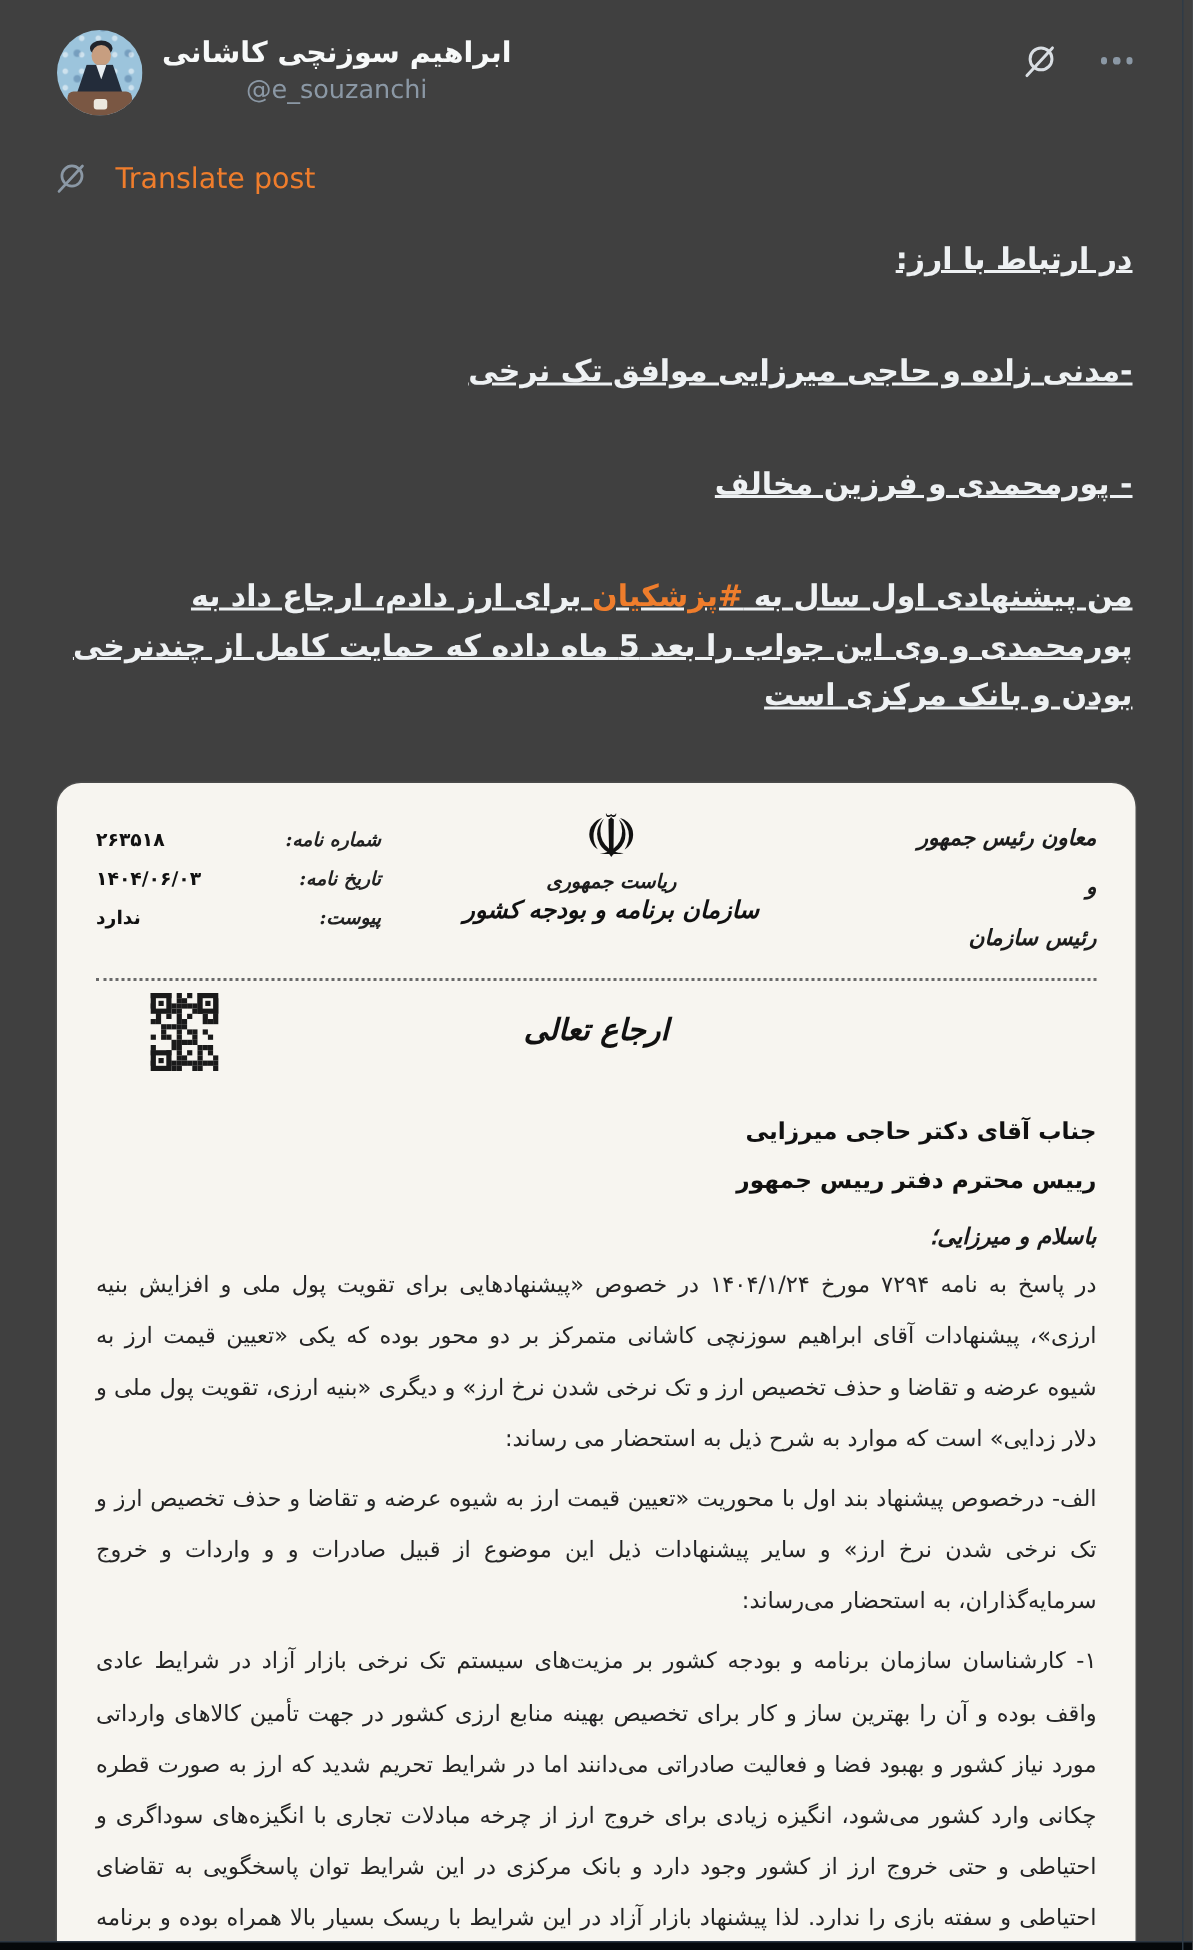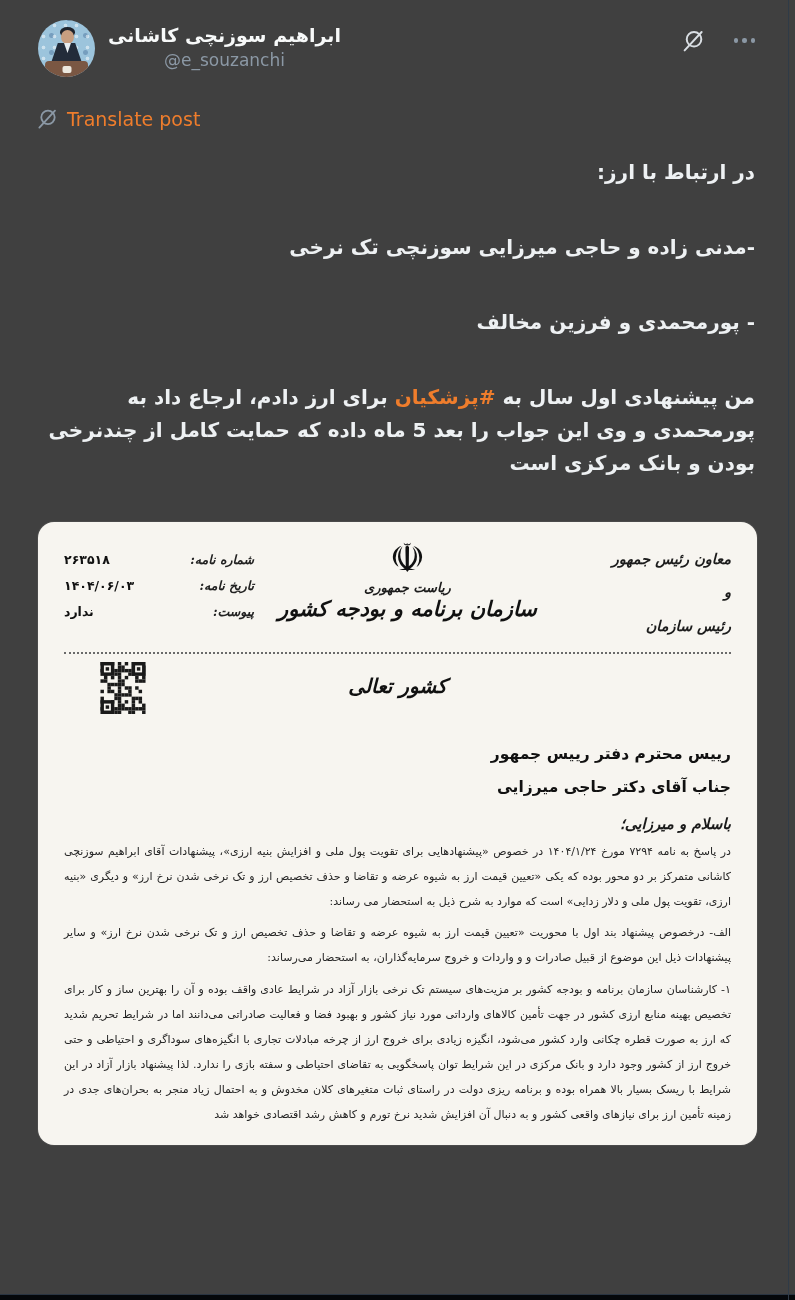--- a/index.html
+++ b/index.html
@@ -50,32 +50,32 @@
 
   .header-actions{ margin-left:auto; display:flex; align-items:center; gap:28px; padding-top:8px; }
   .icon-btn{ background:none; border:none; cursor:pointer; display:flex; align-items:center; }
   .grok-btn{ color:#d9dee3; }
   .more-btn{ color:#8b98a5; }
   .dots{ display:flex; gap:4px; }
   .dots i{ width:4.5px; height:4.5px; border-radius:50%; background:currentColor; display:block; }
 
   
   .translate-row{
-    display:flex; align-items:center; gap:8px;
+    display:flex; align-items:center; gap:18px;
     padding:0 40px 0 36px; margin-top:30px;
     cursor:pointer;
   }
   .translate-row .grok-glyph{ color:#8b98a5; }
   .translate-label{ color:#ef7d2c; font-size:19px; font-weight:500; }
 
   
   .tweet-body{
     direction:rtl; text-align:right;
     padding:0 40px 0 38px; margin-top:26px;
-    color:#eef1f3; font-size:20px; font-weight:700; line-height:1.65;
+    color:#eef1f3; font-size:20px; font-weight:700; line-height:1.65;text-decoration:underline;
   }
   .tweet-body p{ margin-bottom:42px; }
   .tweet-body p.ps{ margin-bottom:24px; }
   .hashtag{ color:#ef7d2c; text-decoration:none; cursor:pointer; }
 
   
   .doc-card{
     direction:rtl;
     margin:2px 38px 0 38px;
     width:719px;
@@ -85,21 +85,21 @@
     padding:16px 26px 18px 26px;
     cursor:pointer;
     box-shadow:0 0 0 1px rgba(255,255,255,.06);
   }
   .doc-header{ display:flex; align-items:flex-start; }
   .calligraphy{ font-family:"DejaVu Serif", serif; font-style:italic; font-weight:700; }
   .doc-right{ width:170px; font-size:14.5px; line-height:2.3; color:#1c1c1c; padding-top:4px;}
   .doc-center{ flex:1; text-align:center; }
   .doc-emblem{ font-size:40px; line-height:1; color:#111; }
   .doc-center .l1{ font-size:13px; margin-top:2px; color:#1c1c1c; }
-  .doc-center .l2{ font-size:21px; margin-top:1px; color:#111; }
+  .doc-center .l2{ font-size:16px; margin-top:1px; color:#111; }
   .doc-meta{
     width:190px; padding-top:14px;
     display:grid; grid-template-columns:auto 1fr; row-gap:11px; column-gap:14px;
     font-size:12.5px; align-content:start;
   }
   .doc-meta .m-label{ font-family:"DejaVu Serif", serif; font-style:italic; font-weight:700; color:#222; }
   .doc-meta .m-value{ font-weight:700; color:#111; text-align:left; direction:ltr; }
 
   .doc-divider{ border-top:2px dotted #6a6a6a; margin:10px 0 4px 0; }
 
@@ -107,21 +107,21 @@
   .besmele{
     position:absolute; top:16px; left:0; right:0; text-align:center;
     font-size:20px; color:#111;
   }
   .qr{ position:absolute; top:4px; left:36px; width:46px; height:52px; }
 
   .addressee{ font-weight:700; font-size:15.5px; line-height:2.1; color:#111; margin-top:2px; }
   .salutation{ font-size:15px; color:#1a1a1a; margin:12px 0 4px 0; }
 
   .doc-para{
-    font-size:11px; line-height:2.28; text-align:justify; color:#252525;
+    font-size:15px; line-height:2.28; text-align:justify; color:#252525;
     margin-top:6px;
   }
 
   
   .bottom-strip{
     position:absolute; bottom:0; left:0; width:795px; height:6px;
     background:#05080b; border-top:1px solid #2a3542;
   }
 </style>
 </head>
@@ -166,21 +166,21 @@
       <svg width="23" height="23" viewBox="0 0 24 24" fill="none">
         <circle cx="12.5" cy="10.8" r="7" stroke="currentColor" stroke-width="1.9"></circle>
         <path d="M3.5 21.5 L19.8 3.8" stroke="currentColor" stroke-width="1.9" stroke-linecap="round"></path>
       </svg>
     </span>
     <span class="translate-label">Translate post</span>
   </div>
 
   <div class="tweet-body">
     <p>در ارتباط با ارز:</p>
-    <p>-مدنی زاده و حاجی میرزایی سوزنچی تک نرخی</p>
+    <p>-مدنی زاده و حاجی میرزایی موافق تک نرخی</p>
     <p>- پورمحمدی و فرزین مخالف</p>
     <p><span>من پیشنهادی اول سال به </span><a class="hashtag">#پزشکیان</a><span> برای ارز دادم، ارجاع داد به پورمحمدی و وی این جواب را بعد 5 ماه داده که حمایت کامل از چندنرخی بودن و بانک مرکزی است</span></p>
   </div>
 
   <div class="doc-card">
 
     <div class="doc-header">
       <div class="doc-right calligraphy">
         <div>معاون رئیس جمهور</div>
         <div>و</div>
@@ -310,26 +310,26 @@
             <rect x="0" y="0" width="4" height="4" fill="#1a1a1a"></rect>
             <rect x="1" y="1" width="2" height="2" fill="#f7f5f0"></rect>
             <rect x="1.5" y="1.5" width="1" height="1" fill="#1a1a1a"></rect>
             <rect x="9" y="0" width="4" height="4" fill="#1a1a1a"></rect>
             <rect x="10" y="1" width="2" height="2" fill="#f7f5f0"></rect>
             <rect x="10.5" y="1.5" width="1" height="1" fill="#1a1a1a"></rect>
             <rect x="0" y="11" width="4" height="4" fill="#1a1a1a"></rect>
             <rect x="1" y="12" width="2" height="2" fill="#f7f5f0"></rect>
             <rect x="1.5" y="12.5" width="1" height="1" fill="#1a1a1a"></rect>
           </svg></div>
-      <div class="besmele calligraphy">کشور تعالی</div>
+      <div class="besmele calligraphy">ارجاع تعالی</div>
     </div>
 
     <div class="addressee">
+      <div>جناب آقای دکتر حاجی میرزایی</div>
       <div>رییس محترم دفتر رییس جمهور</div>
-      <div>جناب آقای دکتر حاجی میرزایی</div>
     </div>
 
     <div class="salutation calligraphy">باسلام و میرزایی؛</div>
 
     <p class="doc-para">در پاسخ به نامه ۷۲۹۴ مورخ ۱۴۰۴/۱/۲۴ در خصوص «پیشنهادهایی برای تقویت پول ملی و افزایش بنیه ارزی»، پیشنهادات آقای ابراهیم سوزنچی کاشانی متمرکز بر دو محور بوده که یکی «تعیین قیمت ارز به شیوه عرضه و تقاضا و حذف تخصیص ارز و تک نرخی شدن نرخ ارز» و دیگری «بنیه ارزی، تقویت پول ملی و دلار زدایی» است که موارد به شرح ذیل به استحضار می رساند:</p>
     <p class="doc-para">الف- درخصوص پیشنهاد بند اول با محوریت «تعیین قیمت ارز به شیوه عرضه و تقاضا و حذف تخصیص ارز و تک نرخی شدن نرخ ارز» و سایر پیشنهادات ذیل این موضوع از قبیل صادرات و و واردات و خروج سرمایه‌گذاران، به استحضار می‌رساند:</p>
     <p class="doc-para">۱- کارشناسان سازمان برنامه و بودجه کشور بر مزیت‌های سیستم تک نرخی بازار آزاد در شرایط عادی واقف بوده و آن را بهترین ساز و کار برای تخصیص بهینه منابع ارزی کشور در جهت تأمین کالاهای وارداتی مورد نیاز کشور و بهبود فضا و فعالیت صادراتی می‌دانند اما در شرایط تحریم شدید که ارز به صورت قطره چکانی وارد کشور می‌شود، انگیزه زیادی برای خروج ارز از چرخه مبادلات تجاری با انگیزه‌های سوداگری و احتیاطی و حتی خروج ارز از کشور وجود دارد و بانک مرکزی در این شرایط توان پاسخگویی به تقاضای احتیاطی و سفته بازی را ندارد. لذا پیشنهاد بازار آزاد در این شرایط با ریسک بسیار بالا همراه بوده و برنامه ریزی دولت در راستای ثبات متغیرهای کلان مخدوش و به احتمال زیاد منجر به بحران‌های جدی در زمینه تأمین ارز برای نیازهای واقعی کشور و به دنبال آن افزایش شدید نرخ تورم و کاهش رشد اقتصادی خواهد شد</p>
   </div>
 
   <div class="bottom-strip"></div>

